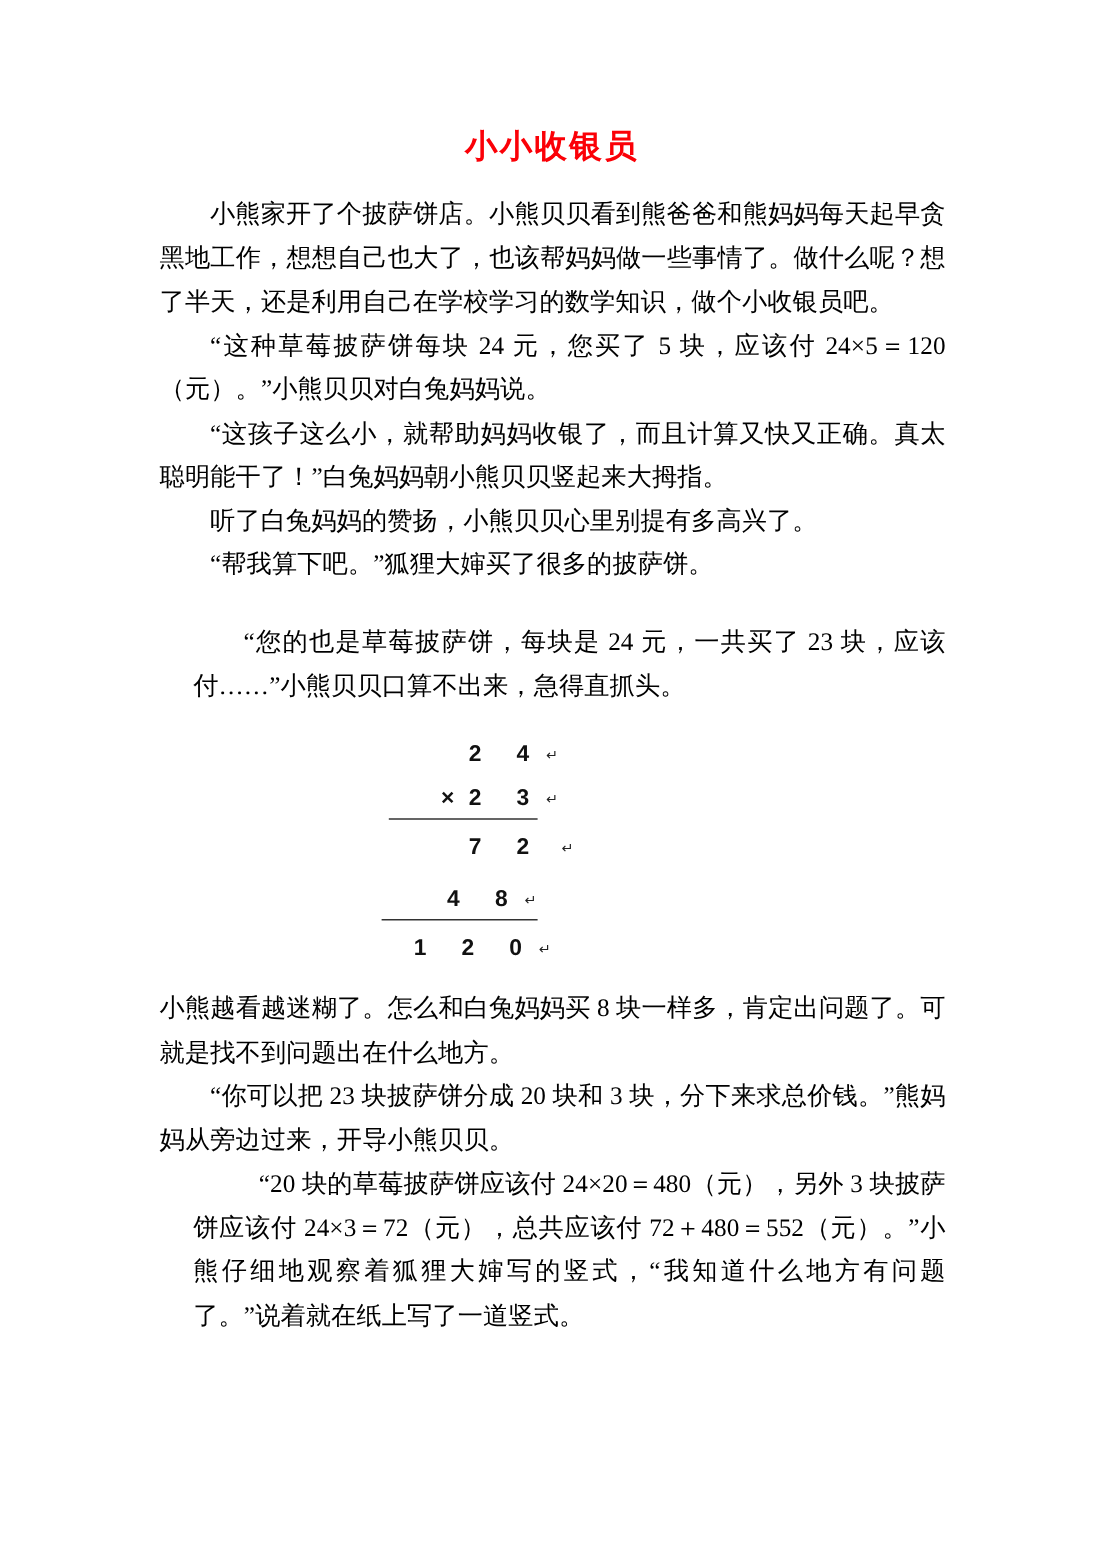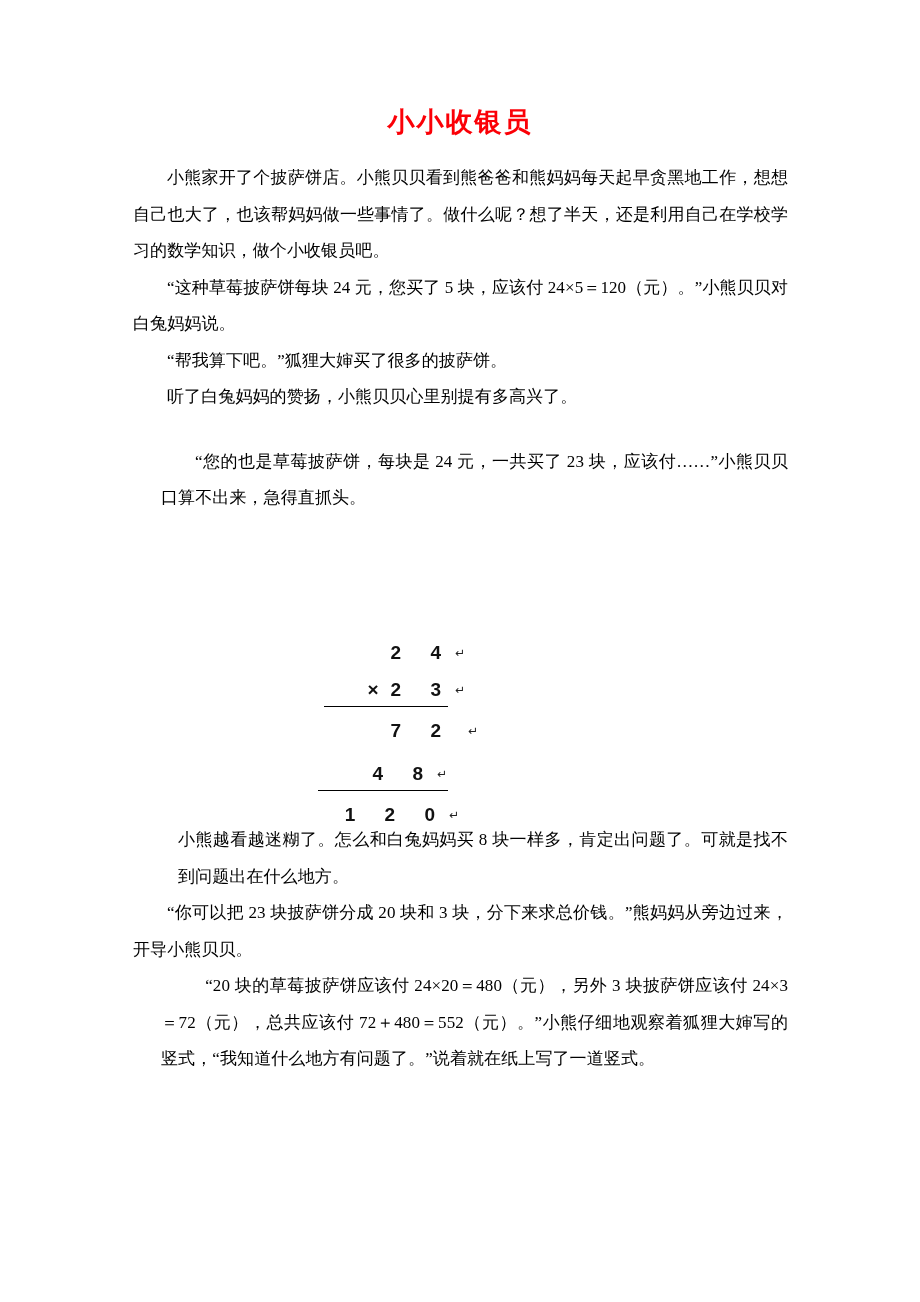--- a/index.html
+++ b/index.html
@@ -34,46 +34,46 @@
 
   
   .body-col {
     position: absolute;
     left: 133px;
     top: 160px;
     width: 655px;
   }
   p.para {
     margin: 0 0 0 0;
-    font-size: 17px;
+    font-size: 21px;
     line-height: 36.5px;
     text-align: justify;
     text-justify: inter-ideograph;
     letter-spacing: 0.1px;
   }
   p.indent2 { text-indent: 2em; }
-  p.noindent { text-indent: 0; margin-left: 45px; }
+  p.noindent { text-indent: 0; }
   
   p.hang {
     margin-left: 28px;
     width: 627px;
     text-indent: 2em;
     margin-top: 28px;
   }
   p.hang2 {
     margin-left: 28px;
     width: 627px;
     text-indent: 2.6em;
   }
 
   
   .vcalc {
     position: absolute;
     left: 335px;
-    top: 634px;
+    top: 610px;
     width: 200px;
     font-family: "Liberation Sans", "DejaVu Sans", sans-serif;
     font-size: 19px;
     color: #111;
   }
   .vrow {
     position: relative;
     height: 37px;
     line-height: 37px;
     white-space: pre;
@@ -113,22 +113,23 @@
 </head>
 <body>
 
 <div class="page">
 
   <div class="doc-title" style="color: rgb(251, 0, 7);">小小收银员</div>
 
   <div class="body-col">
     <p class="para indent2">小熊家开了个披萨饼店。小熊贝贝看到熊爸爸和熊妈妈每天起早贪黑地工作，想想自己也大了，也该帮妈妈做一些事情了。做什么呢？想了半天，还是利用自己在学校学习的数学知识，做个小收银员吧。</p>
     <p class="para indent2">“这种草莓披萨饼每块 24 元，您买了 5 块，应该付 24×5＝120（元）。”小熊贝贝对白兔妈妈说。</p>
+    <p class="para indent2">“这孩子这么小，就帮助妈妈收银了，而且计算又快又正确。真太聪明能干了！”白兔妈妈朝小熊贝贝竖起来大拇指。</p>
+    <p class="para indent2">听了白兔妈妈的赞扬，小熊贝贝心里别提有多高兴了。</p>
     <p class="para indent2">“帮我算下吧。”狐狸大婶买了很多的披萨饼。</p>
-    <p class="para indent2">听了白兔妈妈的赞扬，小熊贝贝心里别提有多高兴了。</p>
     <p class="para hang">“您的也是草莓披萨饼，每块是 24 元，一共买了 23 块，应该付……”小熊贝贝口算不出来，急得直抓头。</p>
   </div>
 
   <div class="vcalc">
     <div class="vrow">
       <span class="digits">2 4</span>
       <span class="mark" style="left:120px;">↵</span>
     </div>
     <div class="vrow">
       <span class="digits">×2 3</span>

